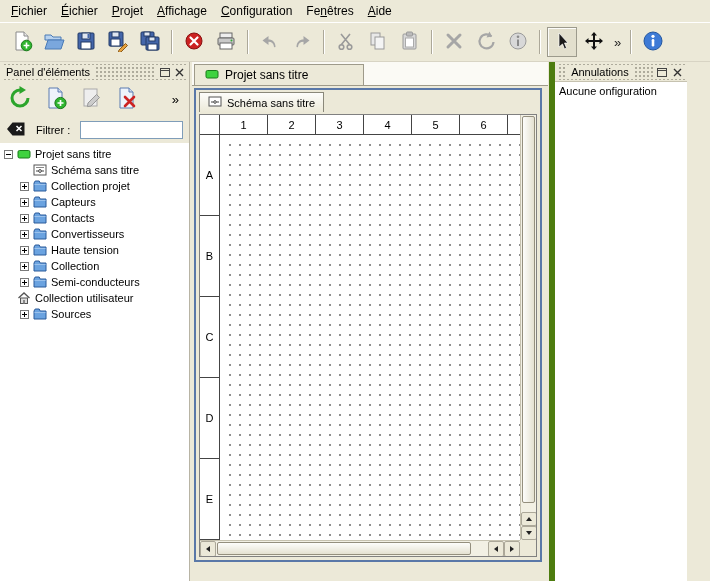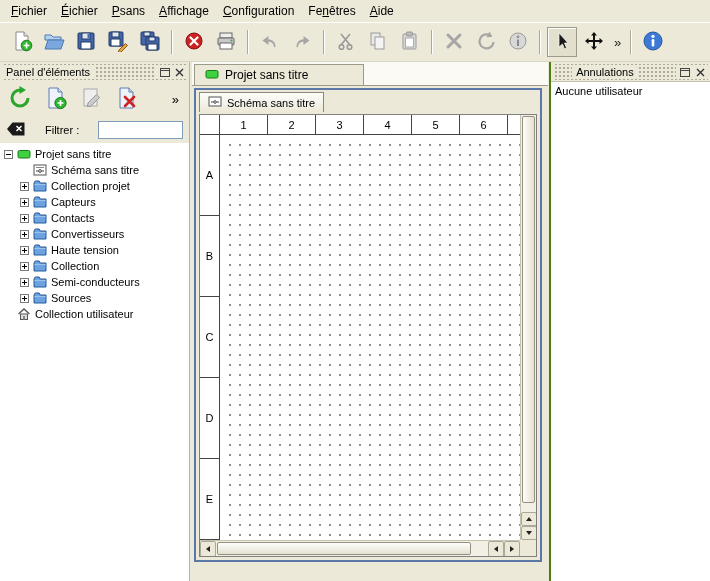--- a/index.html
+++ b/index.html
@@ -22,34 +22,34 @@
   .tbtn { width:30px; height:30px; display:flex; align-items:center; justify-content:center;
     margin:0 1px; border:1px solid transparent; }
   .tbtn.checked { border:1px solid #9c9a8c; background:#e2dfcd;
     box-shadow:inset 1px 1px 0 rgba(255,255,255,.9); }
   .tsep { width:2px; height:24px; margin:0 5px;
     border-left:1px solid #aca899; border-right:1px solid #fff; }
   .tmore { padding:0 4px; font-size:13px; color:#222; }
   
   .dock { position:absolute; top:62px; display:flex; flex-direction:column; }
   .left-dock { left:0; width:190px; height:519px; border-right:1px solid #b8b4a4; }
-  .right-dock { left:549px; width:161px; height:519px; border-left:2px solid #4d7c0f; }
+  .right-dock { left:549px; width:138px; height:519px; border-left:6px solid #4d7c0f; }
   .dock-title { height:16px; margin:2px 2px 1px; display:flex; align-items:center;
     background-image:radial-gradient(#aeab9c 1px, transparent 1.1px);
     background-size:4px 4px; background-position:1px 2px; }
   .dock-title .txt { background:#ece9d8; padding:0 4px; white-space:nowrap; }
   .dock-title.centered .txt { margin:0 auto; }
   .dock-btns { margin-left:auto; display:flex; background:#ece9d8; padding-left:2px; }
   .dock-btn { width:15px; height:14px; display:flex; align-items:center; justify-content:center; }
   
   .elements-toolbar { height:36px; display:flex; align-items:center; padding:2px 6px; gap:8px; }
   .ebtn { width:28px; height:28px; display:flex; align-items:center; justify-content:center; }
   .emore { margin-left:auto; font-size:13px; padding-right:4px; }
   
-  .filter-row { height:26px; display:flex; align-items:center; padding:0 6px; gap:19px; }
+  .filter-row { height:26px; display:flex; align-items:center; padding:0 6px; gap:10px; }
   .filter-input { flex:1; height:18px; min-width:20px; border:1px solid #7f9db9;
     background:#fff; font:11px "Liberation Sans", sans-serif; padding:1px 3px; }
   
   .tree { flex:1; background:#fff; overflow:hidden; padding-top:3px; }
   .trow { height:16px; display:flex; align-items:center; gap:4px; white-space:nowrap; }
   .trow.l0 { padding-left:4px; }
   .trow.l1 { padding-left:20px; }
   .exp { width:9px; height:9px; border:1px solid #7a7a7a; background:#fff; position:relative; flex:none; }
   .exp::before { content:""; position:absolute; left:1px; right:1px; top:3px; height:1px; background:#000; }
   .exp.plus::after { content:""; position:absolute; top:1px; bottom:1px; left:3px; width:1px; background:#000; }
@@ -107,21 +107,21 @@
   
   .undo-view { flex:1; background:#fff; border-top:1px solid #c6c2b0; }
   .undo-row { padding:3px 4px; }
 </style>
 </head>
 <body>
 
 <div class="menubar">
   <div class="menu-item"><span></span><span class="mkey">F</span><span>ichier</span></div>
   <div class="menu-item"><span></span><span class="mkey">É</span><span>ichier</span></div>
-  <div class="menu-item"><span></span><span class="mkey">P</span><span>sans</span></div>
+  <div class="menu-item"><span></span><span class="mkey">P</span><span>rojet</span></div>
   <div class="menu-item"><span></span><span class="mkey">A</span><span>ffichage</span></div>
   <div class="menu-item"><span></span><span class="mkey">C</span><span>onfiguration</span></div>
   <div class="menu-item"><span>Fe</span><span class="mkey">n</span><span>êtres</span></div>
   <div class="menu-item"><span></span><span class="mkey">A</span><span>ide</span></div>
 </div>
 
 <div class="toolbar">
   <div class="tbtn">
     <span><svg width="22" height="22">
           <path d="M5 2 h8 l4 4 v14 h-12 z" fill="#fff" stroke="#8a8a8a"></path>
@@ -392,40 +392,40 @@
     <div class="trow l1">
       <span class="exp plus"></span>
       <span class="ticon">
           <svg width="14" height="14">
             <path d="M1 4 l1.2-2 h4 l1 2 h5.8 v8 h-12 z" fill="#6ba3e0" stroke="#2a5a9a"></path>
             <path d="M1.5 5.5 h11" stroke="#9cc2ec"></path>
           </svg>
         </span>
       <span>Semi-conducteurs</span>
     </div>
-    <div class="trow l1">
-      <span class="exp plus"></span>
-      <span class="ticon">
-          <svg width="14" height="14">
-            <path d="M1 4 l1.2-2 h4 l1 2 h5.8 v8 h-12 z" fill="#6ba3e0" stroke="#2a5a9a"></path>
-            <path d="M1.5 5.5 h11" stroke="#9cc2ec"></path>
-          </svg>
-        </span>
-      <span>Sources</span>
-    </div>
     <div class="trow l0">
       <span class="exp-spacer"></span>
       <span class="ticon">
           <svg width="14" height="14">
             <path d="M1.5 7 L7 2 L12.5 7" fill="none" stroke="#555" stroke-width="1.3"></path>
             <rect x="3.5" y="7" width="7" height="5.5" fill="#ddd" stroke="#555"></rect>
             <rect x="6" y="9" width="2" height="3.5" fill="#888"></rect>
           </svg>
         </span>
       <span>Collection utilisateur</span>
+    </div>
+    <div class="trow l1">
+      <span class="exp plus"></span>
+      <span class="ticon">
+          <svg width="14" height="14">
+            <path d="M1 4 l1.2-2 h4 l1 2 h5.8 v8 h-12 z" fill="#6ba3e0" stroke="#2a5a9a"></path>
+            <path d="M1.5 5.5 h11" stroke="#9cc2ec"></path>
+          </svg>
+        </span>
+      <span>Sources</span>
     </div>
   </div>
 </div>
 
 <div class="center">
   <div class="mdi-tabbar">
     <div class="mdi-tab">
       <span><svg width="14" height="14">
             <rect x="1" y="3.5" width="12" height="7.5" rx="1.5" fill="#3fd23f" stroke="#1a7a1a"></rect>
           </svg></span>
@@ -502,15 +502,15 @@
           </svg>
         </span>
       <span class="dock-btn">
           <svg width="9" height="9">
             <path d="M1 1 L8 8 M8 1 L1 8" stroke="#333" stroke-width="1.4"></path>
           </svg>
         </span>
     </span>
   </div>
   <div class="undo-view">
-    <div class="undo-row">Aucune utilisateur</div>
+    <div class="undo-row">Aucune onfiguration</div>
   </div>
 </div>
 
 </body></html>

